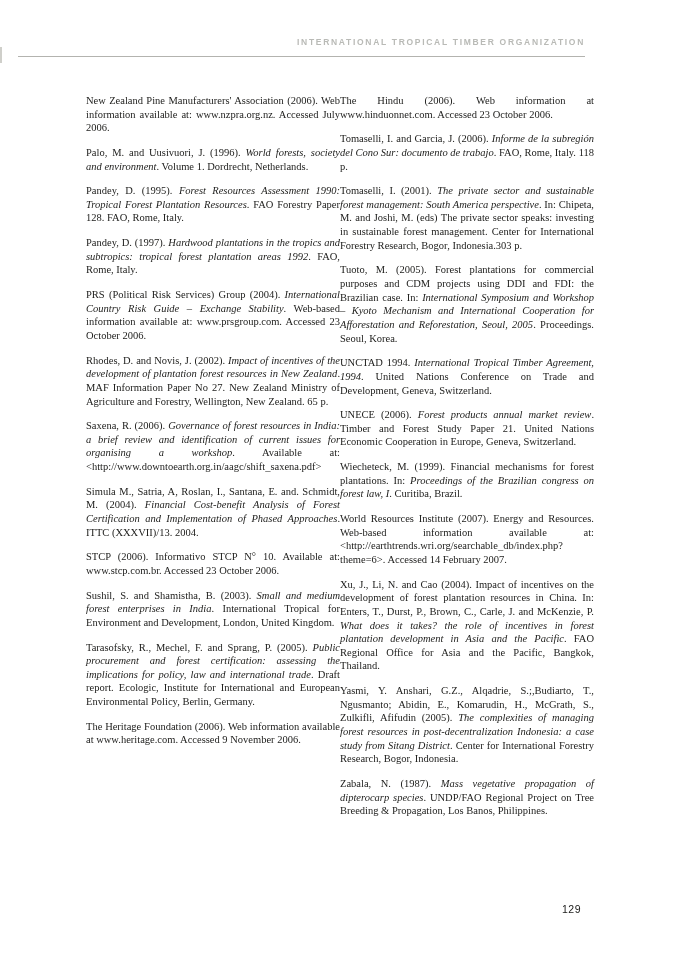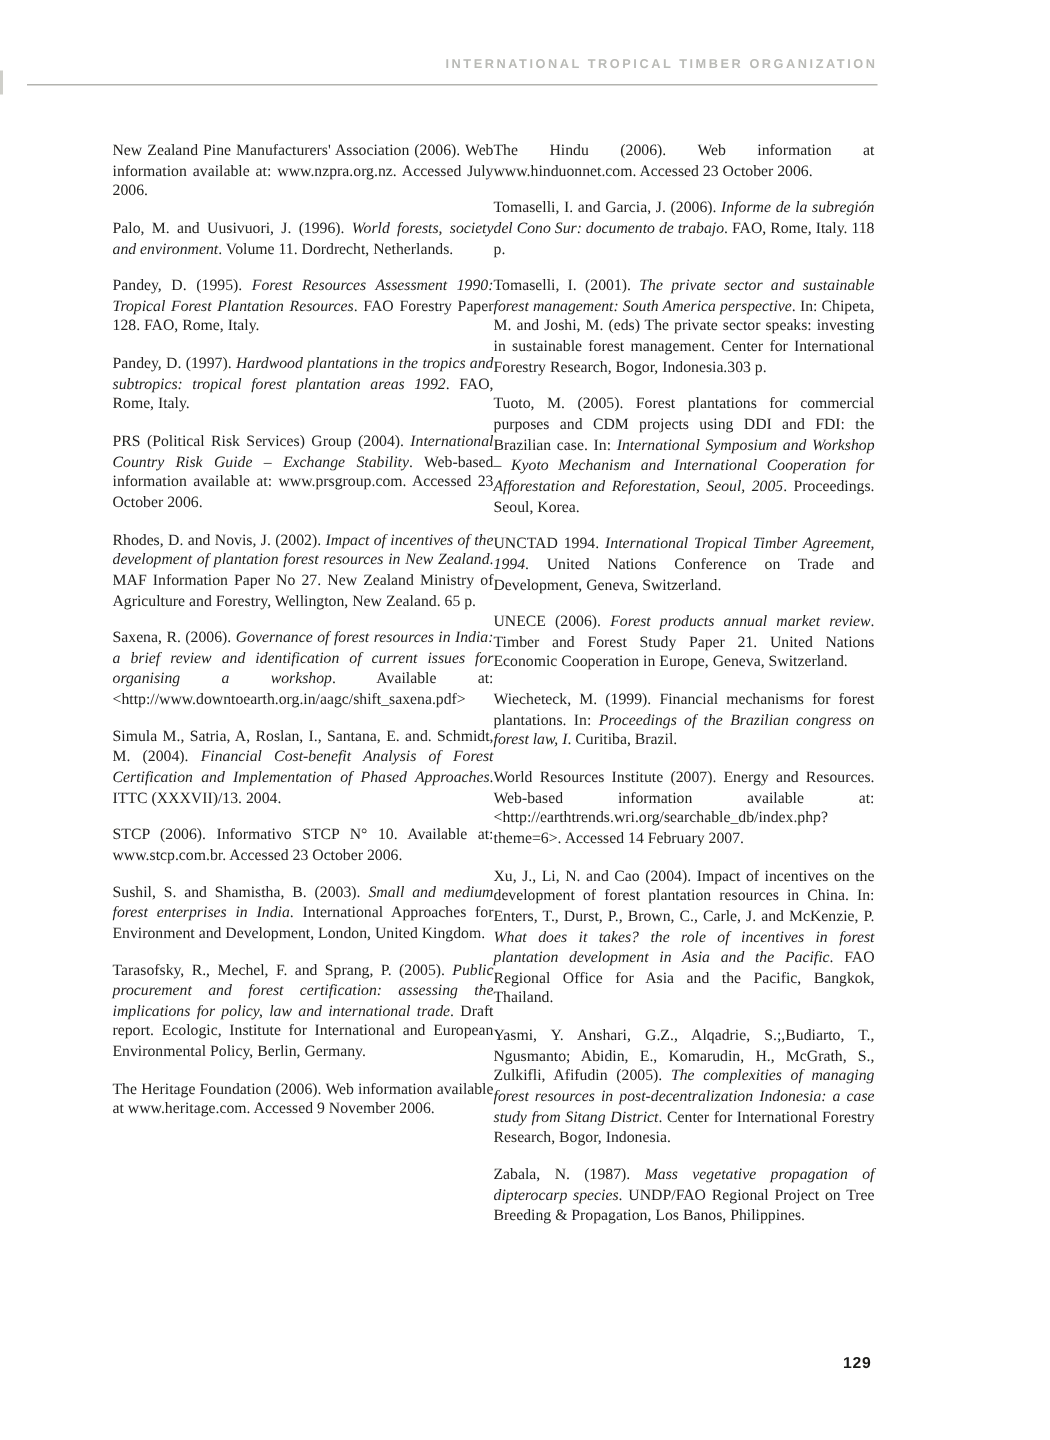--- a/index.html
+++ b/index.html
@@ -26,64 +26,64 @@
   }
   .header-rule {
     position:absolute; top:56px; left:18px; width:567px; height:1px;
     background:#b3b3af;
   }
   .edge-mark {
     position:absolute; top:47px; left:0; width:2px; height:16px;
     background:#cfcfca;
   }
   .columns {
-    position:absolute; top:94px; left:75px; width:524px;
+    position:absolute; top:94px; left:86px; width:524px;
     display:flex; gap:0;
   }
   .col { width:254px; }
   .ref {
     font-size:10.5px;
     line-height:1.3;
     color:#222220;
     text-align:justify;
     margin-bottom:11px;
   }
   .it { font-style:italic; }
   .page-number {
     position:absolute; top:903px; left:562px;
     font-family:"Liberation Sans","DejaVu Sans",sans-serif;
-    font-weight:bold;
+    font-weight:normal;
     font-size:10.5px;
     letter-spacing:0.5px;
     color:#1b1b19;
   }
 </style>
 </head>
 <body>
 
 <div class="page">
 
   <div class="running-head">INTERNATIONAL TROPICAL TIMBER ORGANIZATION</div>
 
   <div class="header-rule"></div>
 
   <div class="edge-mark"></div>
 
   <main class="columns">
     <div class="col">
         <p class="ref"><span>New Zealand Pine Manufacturers' Association (2006). Web information available at: www.nzpra.org.nz. Accessed July 2006.</span></p>
-        <p class="ref"><span>Palo, M. and Uusivuori, J. (1996). </span><span class="it">World forests, society and environment</span><span>. Volume 11. Dordrecht, Netherlands.</span></p>
+        <p class="ref"><span>Palo, M. and Uusivuori, J. (1996). </span><span class="it">World forests, society and environment</span><span>. Volume 1. Dordrecht, Netherlands.</span></p>
         <p class="ref"><span>Pandey, D. (1995). </span><span class="it">Forest Resources Assessment 1990: Tropical Forest Plantation Resources</span><span>. FAO Forestry Paper 128. FAO, Rome, Italy.</span></p>
         <p class="ref"><span>Pandey, D. (1997). </span><span class="it">Hardwood plantations in the tropics and subtropics: tropical forest plantation areas 1992</span><span>. FAO, Rome, Italy.</span></p>
         <p class="ref"><span>PRS (Political Risk Services) Group (2004). </span><span class="it">International Country Risk Guide – Exchange Stability</span><span>. Web-based information available at: www.prsgroup.com. Accessed 23 October 2006.</span></p>
         <p class="ref"><span>Rhodes, D. and Novis, J. (2002). </span><span class="it">Impact of incentives of the development of plantation forest resources in New Zealand</span><span>. MAF Information Paper No 27. New Zealand Ministry of Agriculture and Forestry, Wellington, New Zealand. 65 p.</span></p>
         <p class="ref"><span>Saxena, R. (2006). </span><span class="it">Governance of forest resources in India: a brief review and identification of current issues for organising a workshop</span><span>. Available at: &lt;http://www.downtoearth.org.in/aagc/shift_saxena.pdf&gt;</span></p>
         <p class="ref"><span>Simula M., Satria, A, Roslan, I., Santana, E. and. Schmidt, M. (2004). </span><span class="it">Financial Cost-benefit Analysis of Forest Certification and Implementation of Phased Approaches</span><span>. ITTC (XXXVII)/13. 2004.</span></p>
         <p class="ref"><span>STCP (2006). Informativo STCP N° 10. Available at: www.stcp.com.br. Accessed 23 October 2006.</span></p>
-        <p class="ref"><span>Sushil, S. and Shamistha, B. (2003). </span><span class="it">Small and medium forest enterprises in India</span><span>. International Approaches for Environment and Development, London, United Kingdom.</span></p>
+        <p class="ref"><span>Sushil, S. and Shamistha, B. (2003). </span><span class="it">Small and medium forest enterprises in India</span><span>. International Tropical for Environment and Development, London, United Kingdom.</span></p>
         <p class="ref"><span>Tarasofsky, R., Mechel, F. and Sprang, P. (2005). </span><span class="it">Public procurement and forest certification: assessing the implications for policy, law and international trade</span><span>. Draft report. Ecologic, Institute for International and European Environmental Policy, Berlin, Germany.</span></p>
         <p class="ref"><span>The Heritage Foundation (2006). Web information available at www.heritage.com. Accessed 9 November 2006.</span></p>
       </div>
     <div class="col">
         <p class="ref"><span>The Hindu (2006). Web information at www.hinduonnet.com. Accessed 23 October 2006.</span></p>
         <p class="ref"><span>Tomaselli, I. and Garcia, J. (2006). </span><span class="it">Informe de la subregión del Cono Sur: documento de trabajo</span><span>. FAO, Rome, Italy. 118 p.</span></p>
         <p class="ref"><span>Tomaselli, I. (2001). </span><span class="it">The private sector and sustainable forest management: South America perspective</span><span>. In: Chipeta, M. and Joshi, M. (eds) The private sector speaks: investing in sustainable forest management. Center for International Forestry Research, Bogor, Indonesia.303 p.</span></p>
         <p class="ref"><span>Tuoto, M. (2005). Forest plantations for commercial purposes and CDM projects using DDI and FDI: the Brazilian case. In: </span><span class="it">International Symposium and Workshop – Kyoto Mechanism and International Cooperation for Afforestation and Reforestation, Seoul, 2005</span><span>. Proceedings. Seoul, Korea.</span></p>
         <p class="ref"><span>UNCTAD 1994. </span><span class="it">International Tropical Timber Agreement, 1994</span><span>. United Nations Conference on Trade and Development, Geneva, Switzerland.</span></p>
         <p class="ref"><span>UNECE (2006). </span><span class="it">Forest products annual market review</span><span>. Timber and Forest Study Paper 21. United Nations Economic Cooperation in Europe, Geneva, Switzerland.</span></p>

